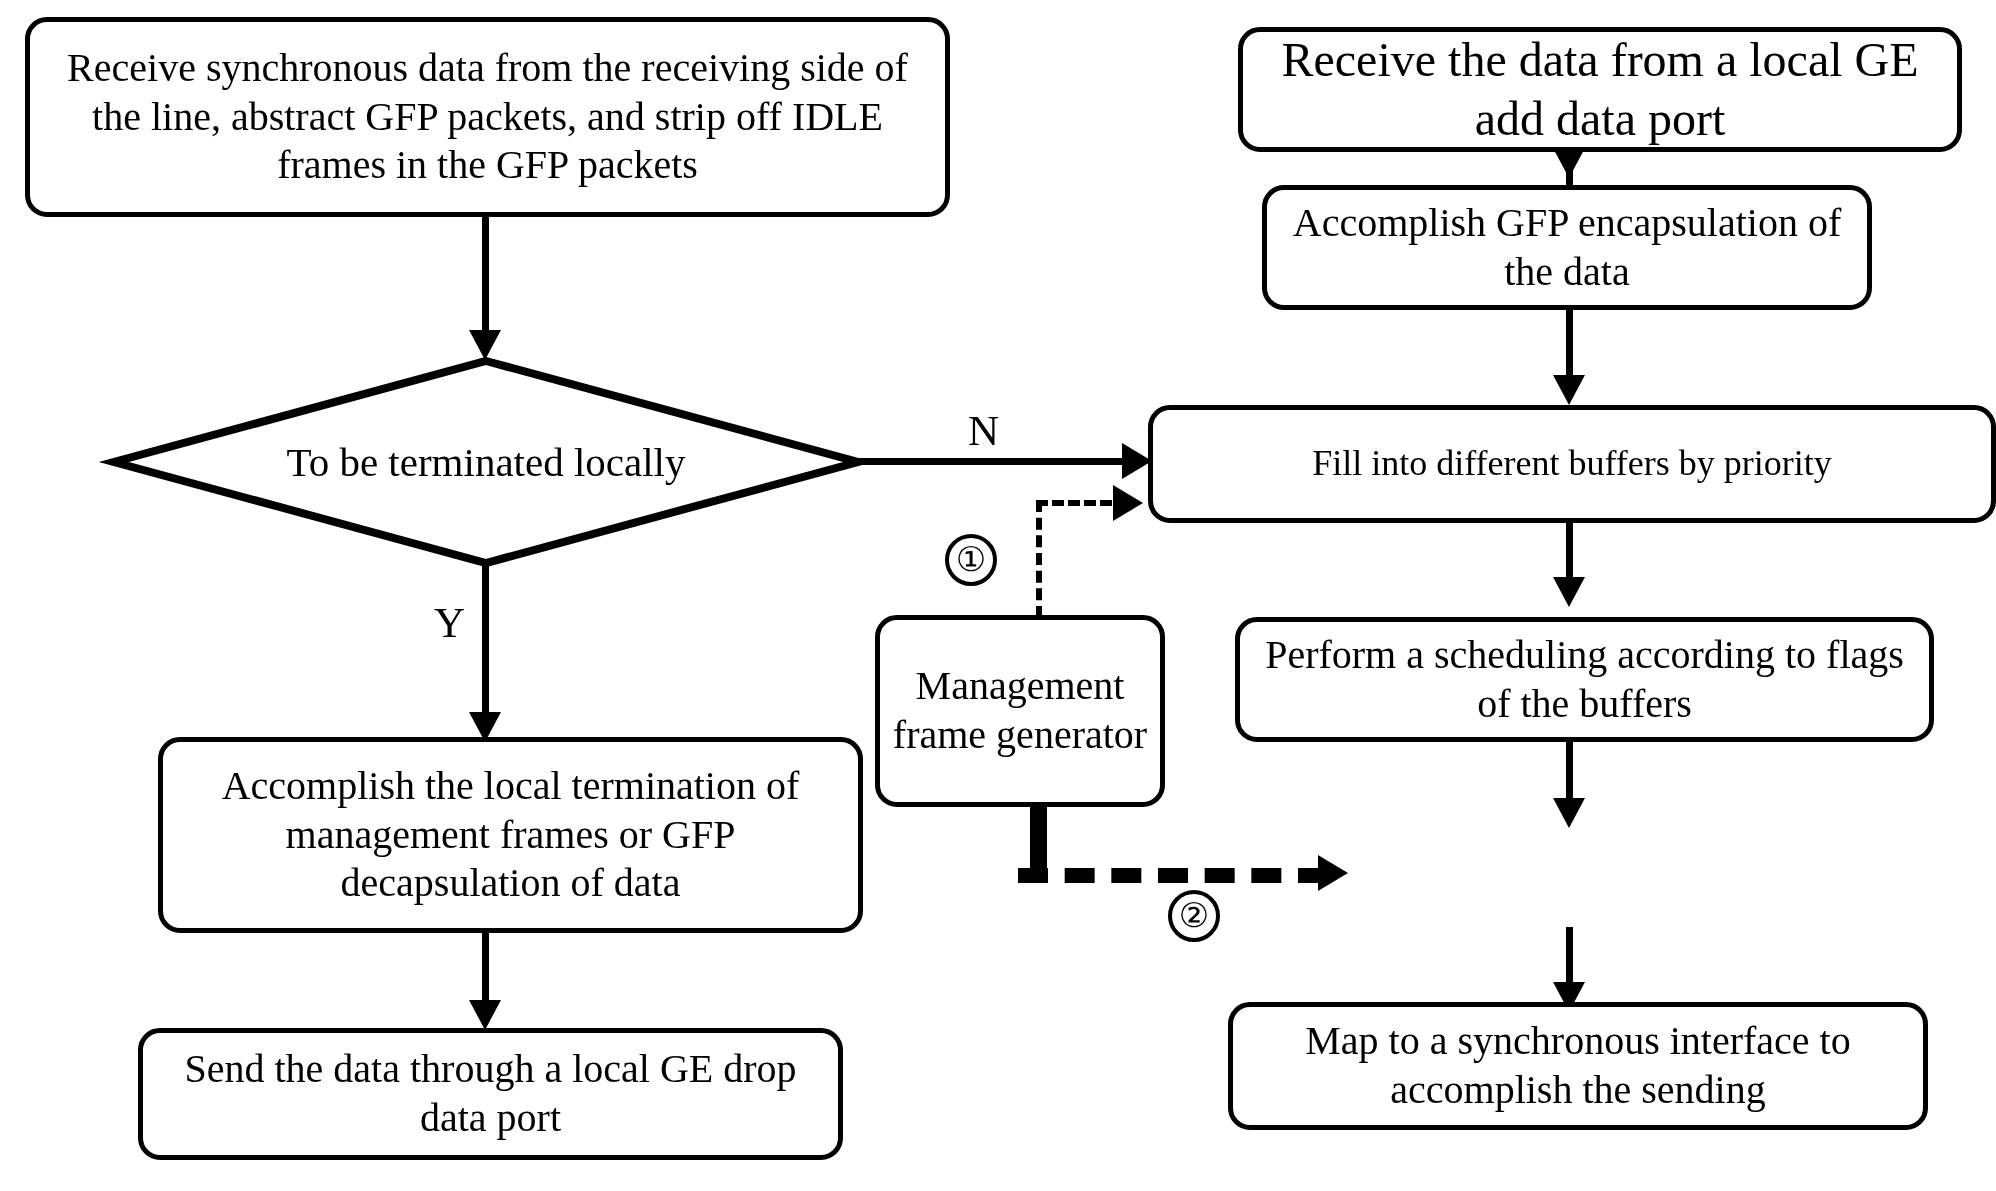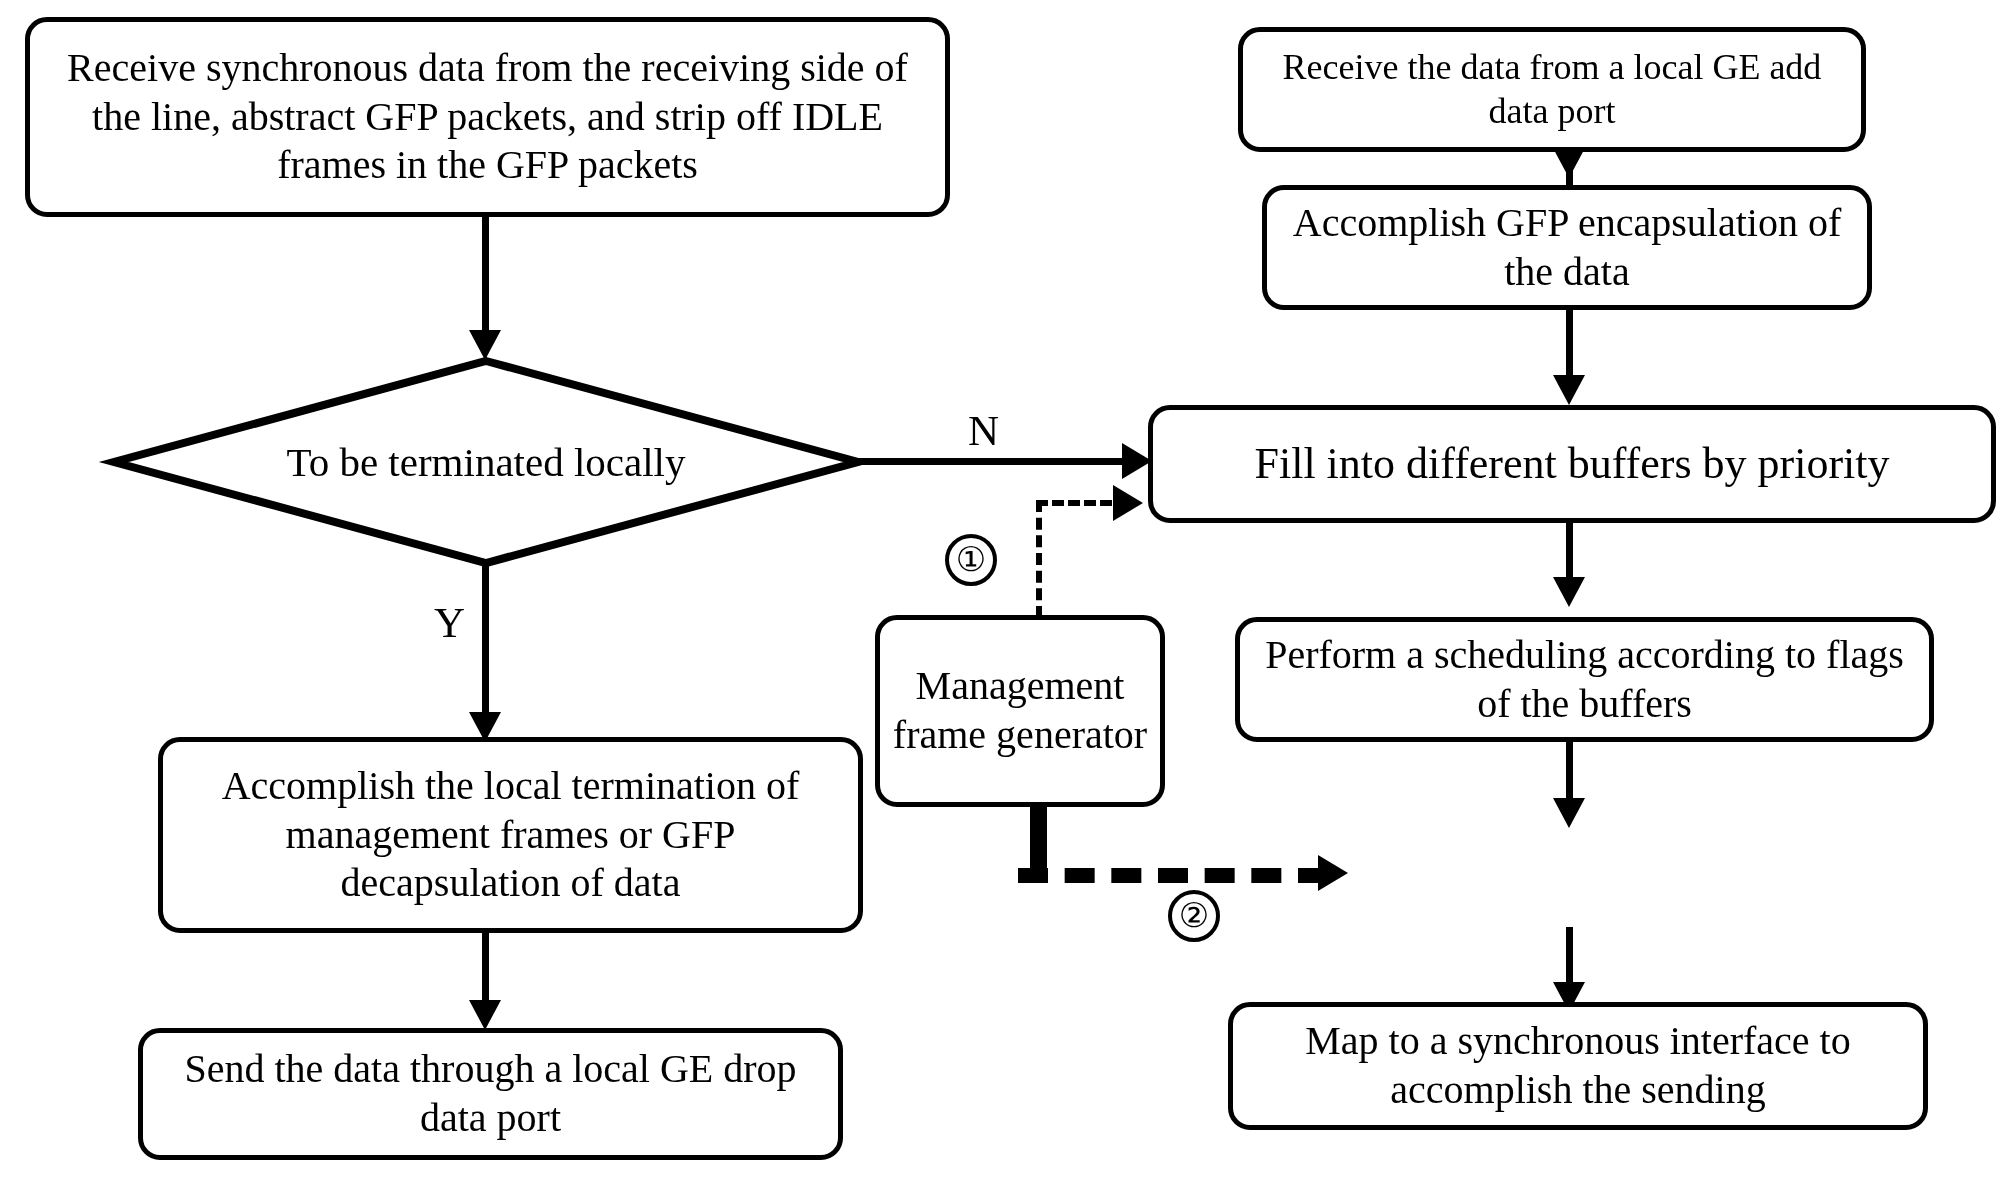--- a/index.html
+++ b/index.html
@@ -186,35 +186,35 @@
     <span>①</span>
   </div>
 
   <div class="vline" style="left:1030px; top:807px; width:17px; height:68px;"></div>
   <div class="dash-h-thick" style="left:1018px; top:868px; width:310px;"></div>
   <div class="arrow-right" style="left:1318px; top:855px;"></div>
   <div class="circled" style="left:1168px; top:890px; width:52px; height:52px; font-size:34px;">
     <span>②</span>
   </div>
 
-  <div class="node" style="left:1238px; top:27px; width:628px; height:125px; font-size:36px;">
+  <div class="node" style="left:1238px; top:27px; width:724px; height:125px; font-size:48px;">
     <span>Receive the data from a local GE add data port</span>
   </div>
 
   <div class="vline" style="left:1566px; top:152px; width:7px; height:35px;"></div>
   <div class="arrow-down" style="left:1553px; top:148px;"></div>
 
   <div class="node" style="left:1262px; top:185px; width:610px; height:125px; font-size:40px;">
     <span>Accomplish GFP encapsulation of  the data</span>
   </div>
 
   <div class="vline" style="left:1566px; top:310px; width:7px; height:70px;"></div>
   <div class="arrow-down" style="left:1553px; top:375px;"></div>
 
-  <div class="node" style="left:1148px; top:405px; width:848px; height:118px; font-size:44px;">
+  <div class="node" style="left:1148px; top:405px; width:848px; height:118px; font-size:36px;">
     <span>Fill into different buffers by priority</span>
   </div>
 
   <div class="vline" style="left:1566px; top:523px; width:7px; height:60px;"></div>
   <div class="arrow-down" style="left:1553px; top:577px;"></div>
 
   <div class="node" style="left:1235px; top:617px; width:699px; height:125px; font-size:40px;">
     <span>Perform a scheduling according to flags of the buffers</span>
   </div>
 

